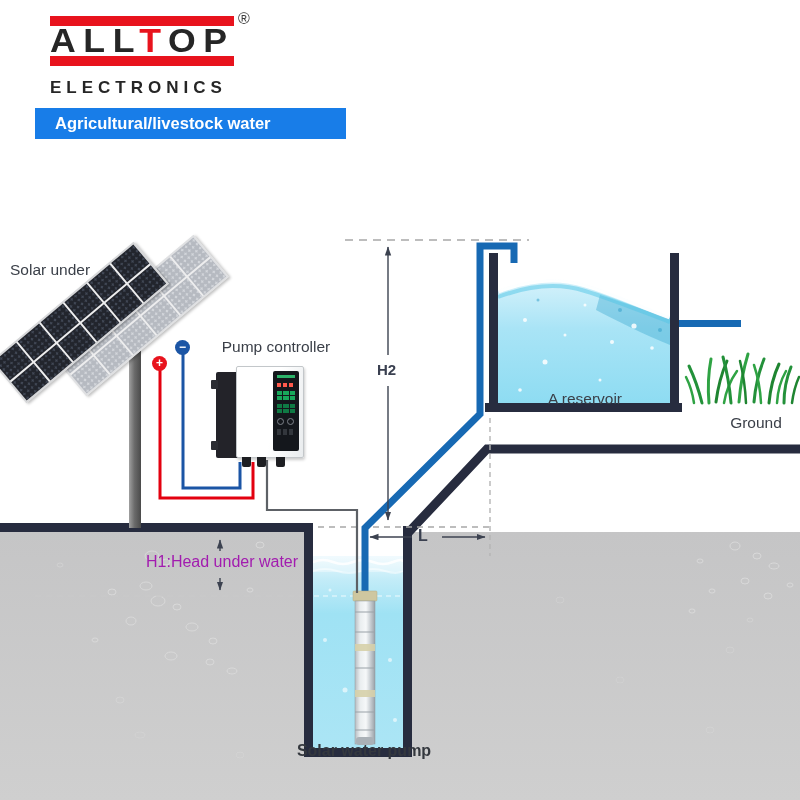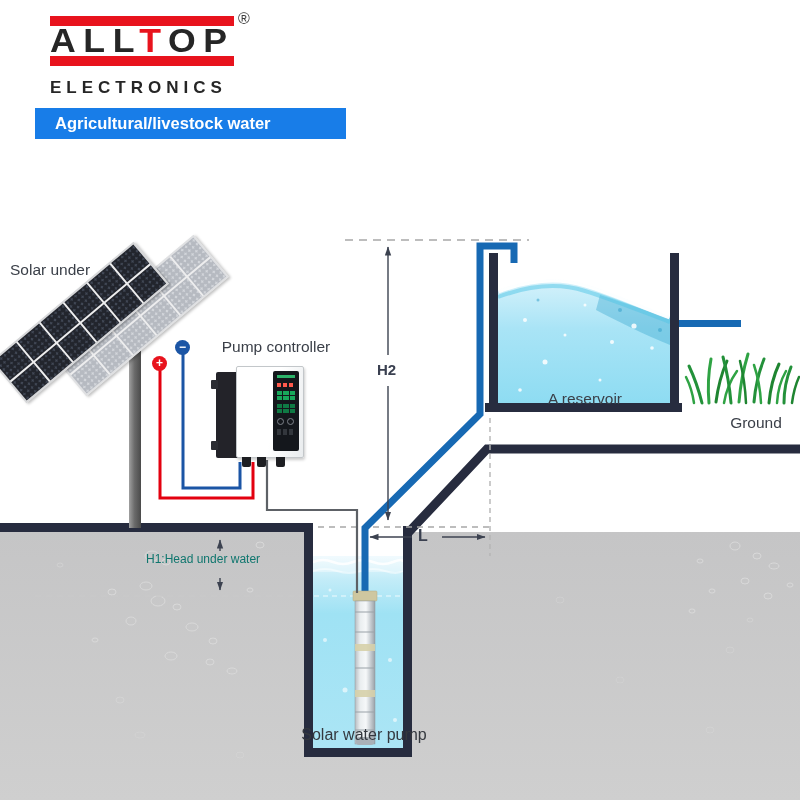--- a/index.html
+++ b/index.html
@@ -334,19 +334,19 @@
       </div>
     </div>
     <div class="ctl-gland" style="left:26px;"></div>
     <div class="ctl-gland" style="left:41px;"></div>
     <div class="ctl-gland" style="left:60px;"></div>
   </div>
 
   <div class="label" style="left:10px;top:261px;">Solar under</div>
   <div class="label center" style="left:216px;top:338px;width:120px;">Pump controller</div>
   <div class="label" style="left:377px;top:362px;font-weight:700;font-size:15px;color:#3a4050;text-align:right;">H2</div>
-  <div class="label" style="left:146px;top:553px;font-size:12px;color:#0f766e;text-align:center;">H1:Head under water</div>
+  <div class="label" style="left:146px;top:553px;font-size:16px;color:#a21caf;text-align:center;">H1:Head under water</div>
   <div class="label" style="left:418px;top:527px;font-size:16px;font-weight:600;color:#3a4050;">L</div>
   <div class="label center" style="left:535px;top:390px;width:100px;">A reservoir</div>
   <div class="label center" style="left:706px;top:414px;width:100px;">Ground</div>
-  <div class="label center" style="left:294px;top:726px;width:140px;font-size:16px;font-weight:400;color:#34383e;">Solar water pump</div>
+  <div class="label center" style="left:294px;top:742px;width:140px;font-size:16px;font-weight:700;color:#34383e;">Solar water pump</div>
 
 </div>
 
 </body></html>

